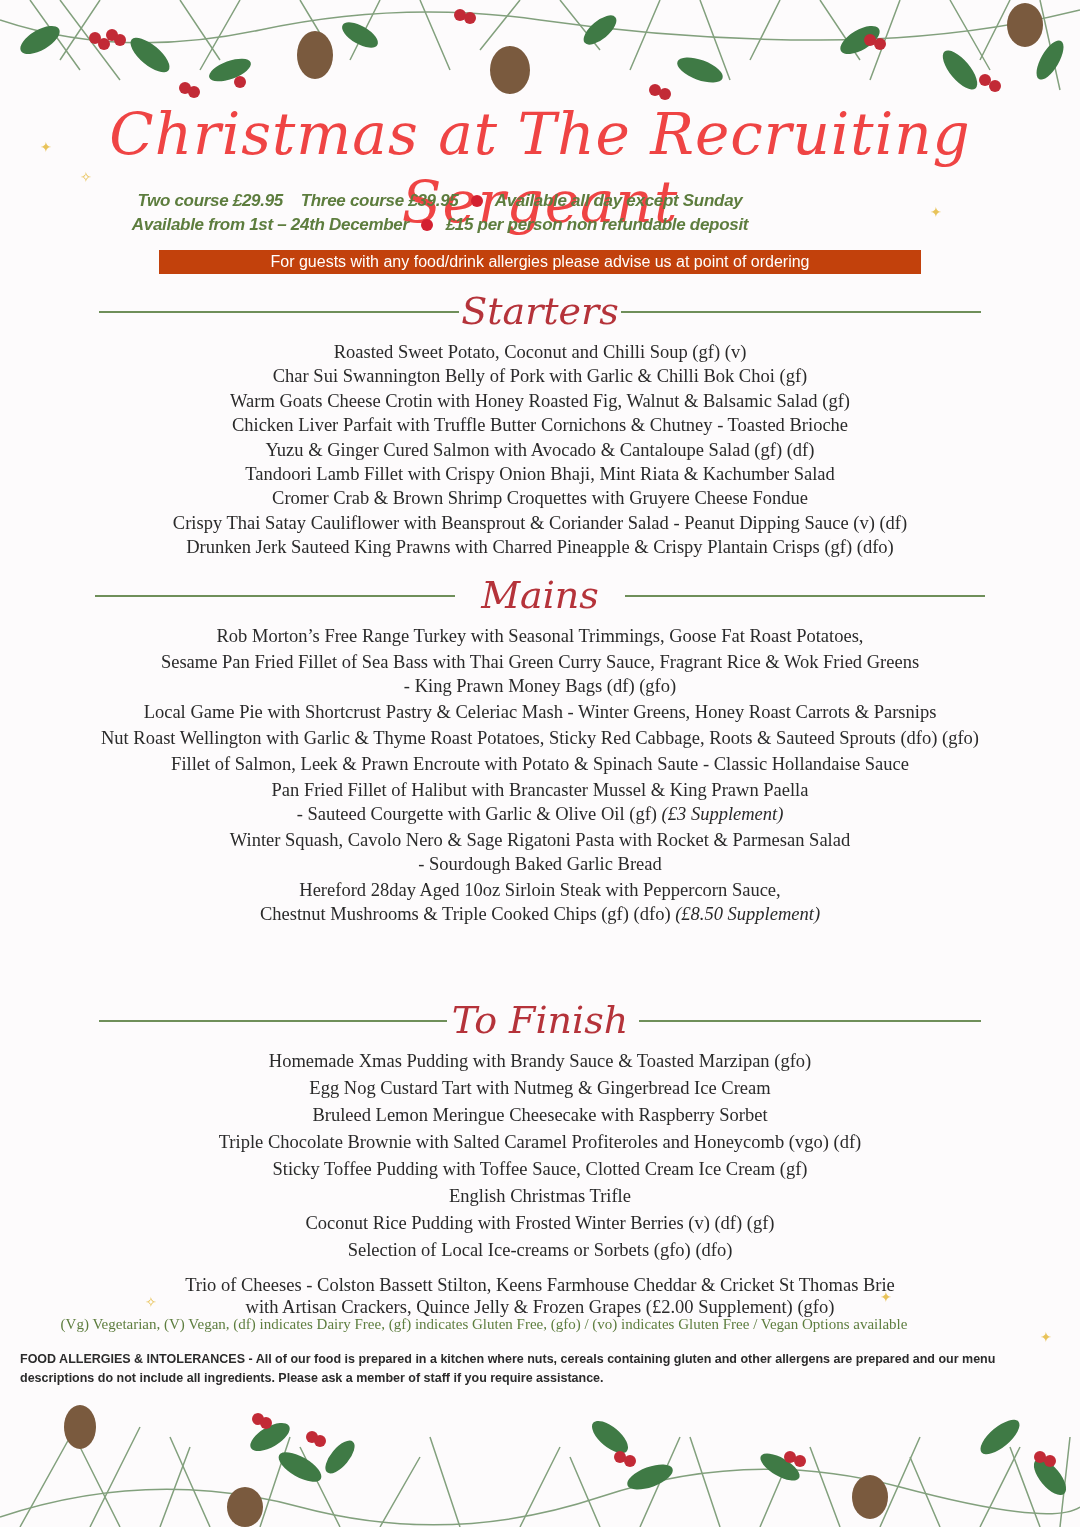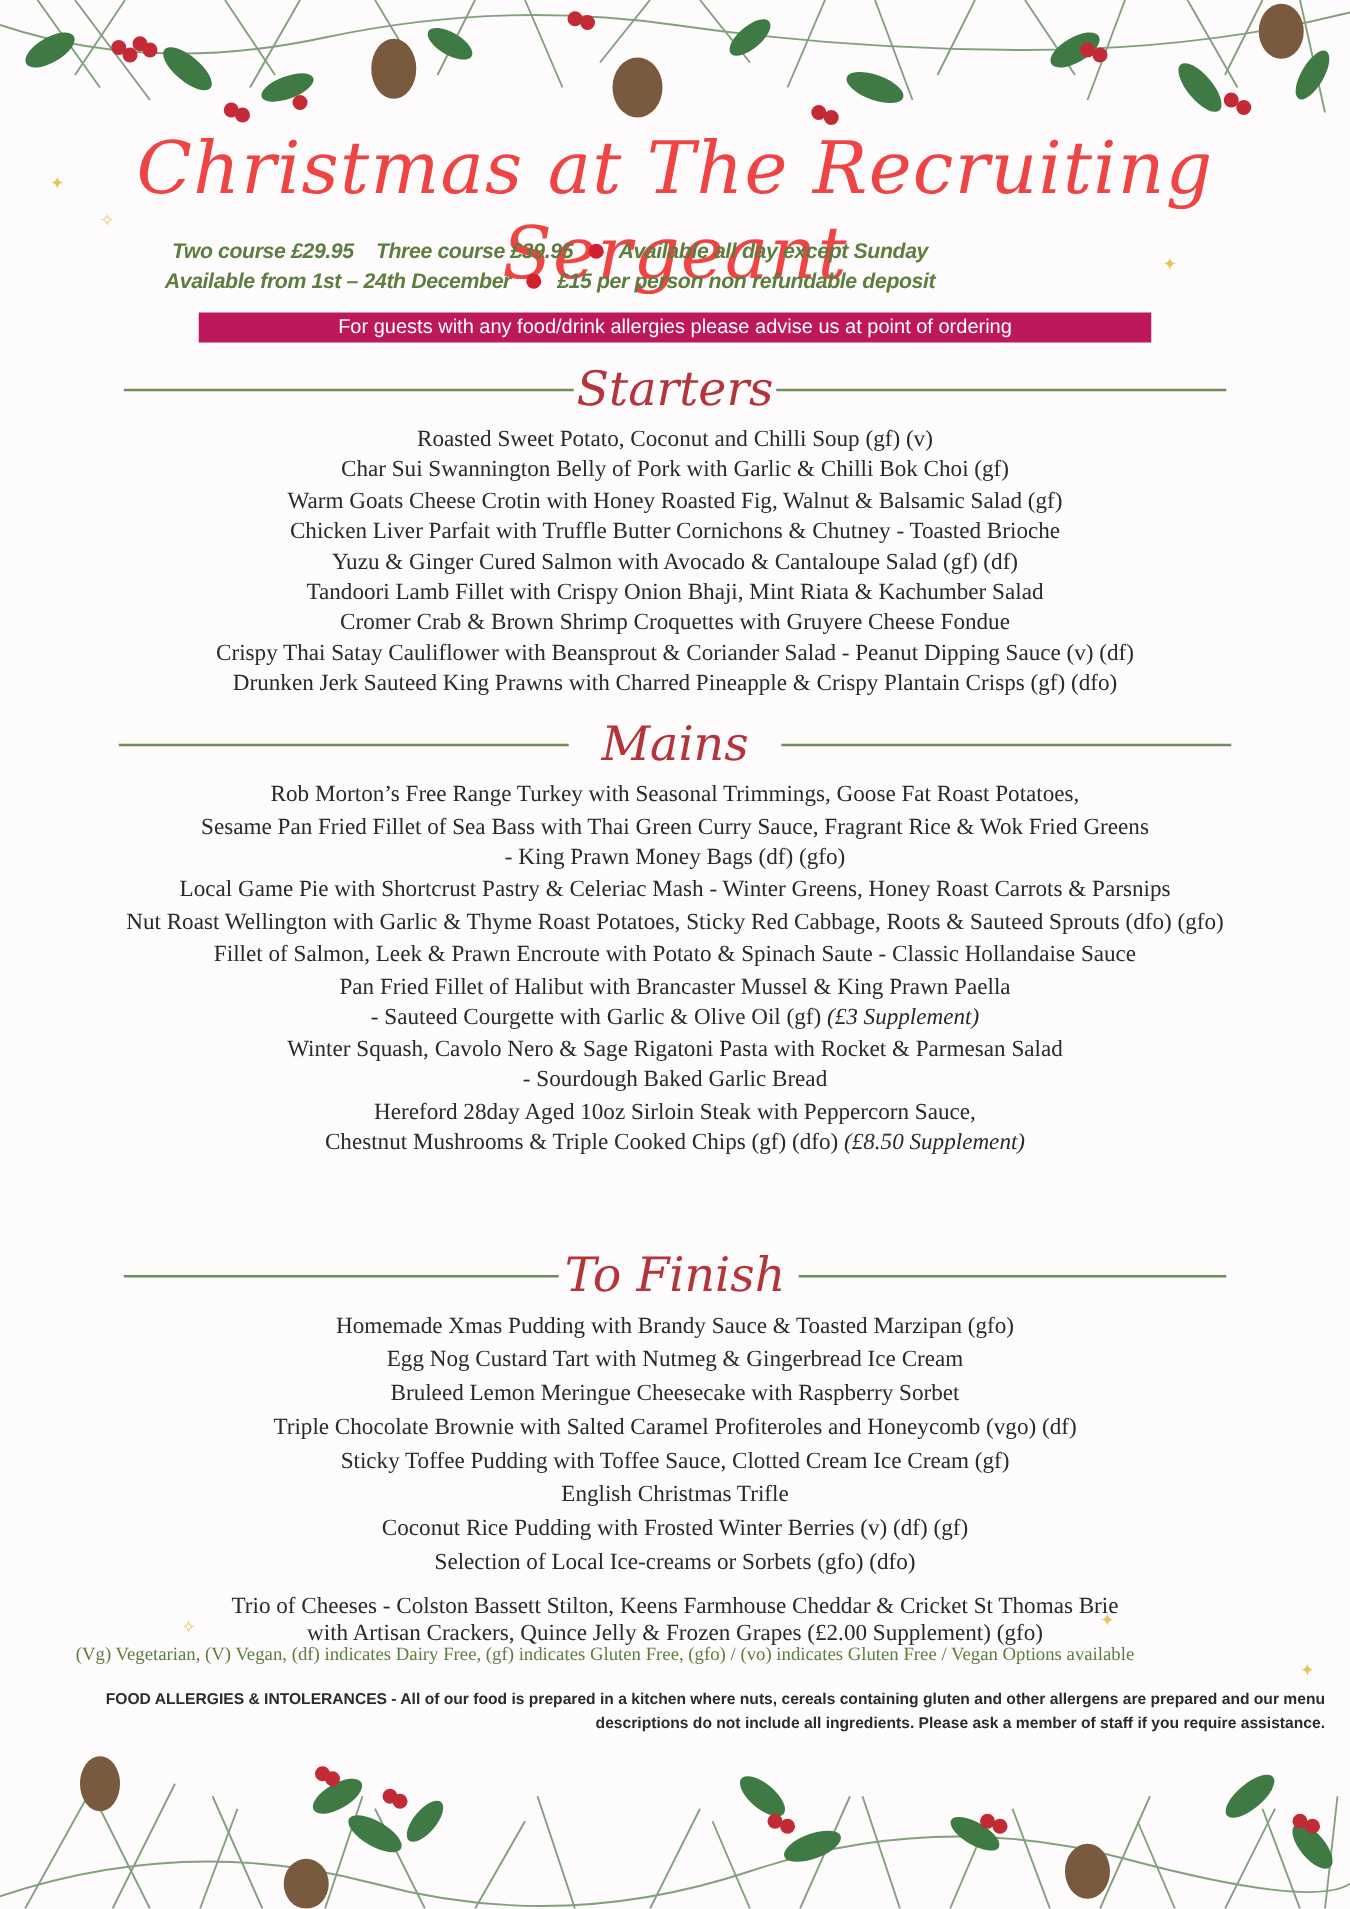--- a/index.html
+++ b/index.html
@@ -36,21 +36,21 @@
     letter-spacing: -0.3px;
   }
   .subline .dot {
     display: inline-block; width: 12px; height: 12px; border-radius: 50%;
     background: #d32030; margin: 0 8px; vertical-align: -1px;
   }
   .sub1 { top: 191px; }
   .sub2 { top: 215px; }
   .allergy-bar {
     position: absolute; top: 250px; left: 159px; width: 762px; height: 24px;
-    background: #be185d; color: #ffffff;
+    background: #c2410c; color: #ffffff;
     font-family: "Liberation Sans", sans-serif; font-size: 16px;
     text-align: center; line-height: 24px;
   }
   .section-head {
     position: absolute; left: 0; width: 980px; height: 50px;
   }
   .section-head .rule {
     position: absolute; top: 25px; height: 2px; background: #6f8f5a;
   }
   .section-head .label {
@@ -67,21 +67,21 @@
   .mains .item { margin-bottom: 2px; }
   .mains .item .line { display: block; line-height: 24px; }
   .supp { font-style: italic; }
   .finish .item { line-height: 27px; }
   .finish .item .line { display: block; line-height: 22px; }
   .legend {
     position: absolute; top: 1316px; left: 0; width: 968px; text-align: center;
     font-family: "Liberation Serif", serif; font-size: 15px; color: #5d7d3e;
   }
   .disclaimer {
-    position: absolute; top: 1350px; left: 20px; width: 1040px; text-align: right;
+    position: absolute; top: 1350px; left: 20px; width: 1040px; text-align: left;
     font-family: "Liberation Sans", sans-serif; font-size: 12.5px; color: #2b2b2b;
     line-height: 19px;
   }
   .disclaimer b { font-weight: bold; }
 </style>
 </head>
 <body>
 
 <div class="deco-top">
   <svg width="1080" height="130" viewBox="0 0 1080 130">

